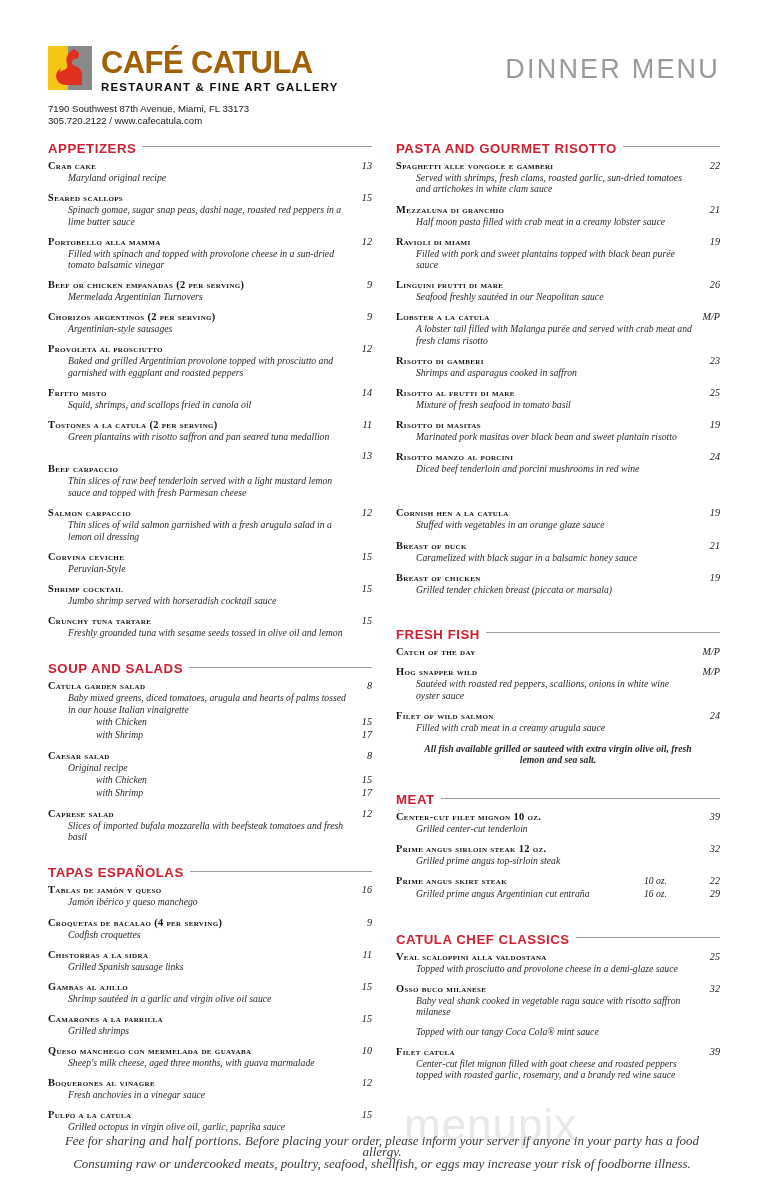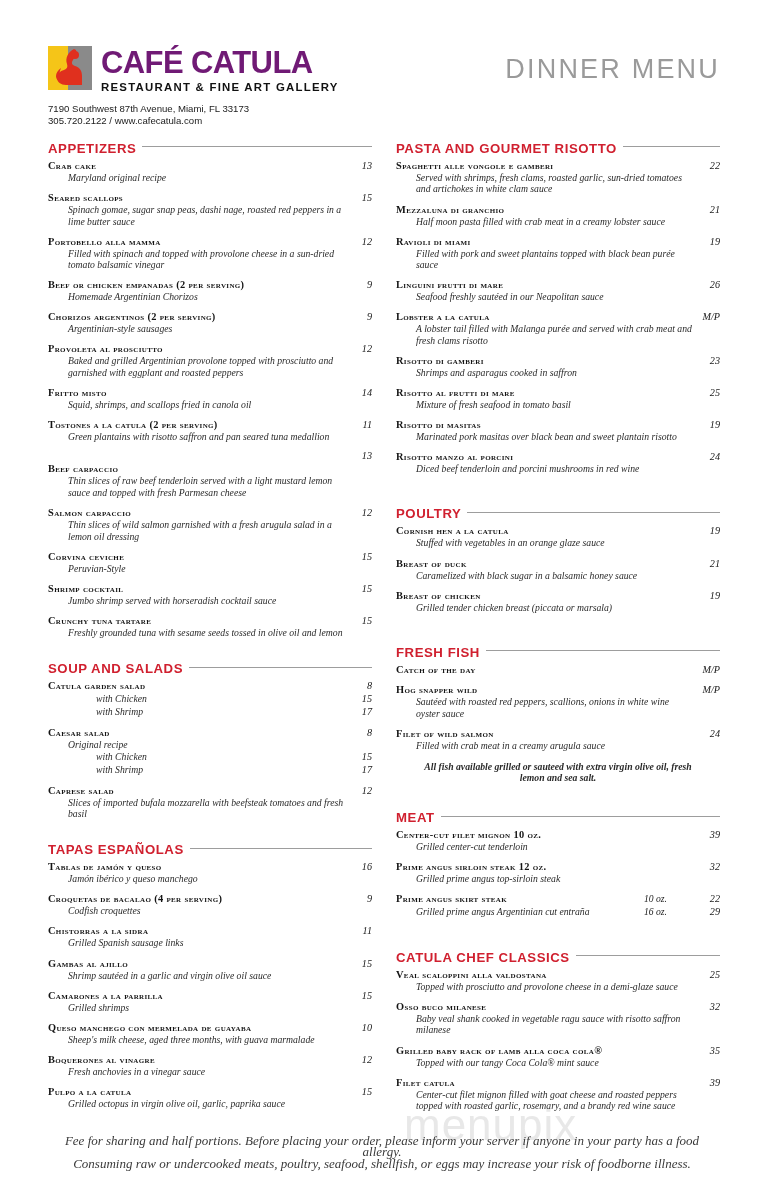--- a/index.html
+++ b/index.html
@@ -14,21 +14,21 @@
         padding:46px 48px 0 48px;}
 
   
   .masthead{display:flex; align-items:flex-start; justify-content:space-between;}
   .brand{display:flex; align-items:flex-start;}
   .logo-mark{width:44px; height:44px; position:relative; margin-right:9px; flex:none;
              background:linear-gradient(90deg,#f5c518 0%,#f5c518 46%,#8a8a8a 46%,#8a8a8a 100%);}
   .logo-mark svg{position:absolute; inset:0;}
   .brand-type{padding-top:1px;}
   .brand-name{font-family:"Liberation Sans", sans-serif; font-weight:bold;
-              font-size:31px; letter-spacing:-0.6px; line-height:32px; color:#701a75;}
+              font-size:31px; letter-spacing:-0.6px; line-height:32px; color:#a16207;}
   .brand-sub{font-family:"Liberation Sans", sans-serif; font-weight:bold;
              font-size:11.4px; letter-spacing:1.25px; line-height:14px; color:#111;
              margin-top:1px;}
   .dinner-title{font-family:"Liberation Sans", sans-serif; font-weight:normal;
                 font-size:27px; letter-spacing:2.2px; color:#9a9a9a; white-space:nowrap;
                 margin-top:8px;}
   .addr{font-family:"Liberation Sans", sans-serif; font-size:9.6px; line-height:12.4px;
         color:#1a1a1a; margin-top:9px;}
 
   
@@ -135,21 +135,21 @@
               <div class="item-name">Portobello alla mamma</div>
               <div class="price">12</div>
             </div>
             <div class="desc">Filled with spinach and topped with provolone cheese in a sun-dried tomato balsamic vinegar</div>
           </div>
           <div class="item">
             <div class="item-row">
               <div class="item-name">Beef or Chicken Empanadas (2 per serving)</div>
               <div class="price">9</div>
             </div>
-            <div class="desc">Homemade Argentinian Chorizos</div>
+            <div class="desc">Mermelada Argentinian Turnovers</div>
           </div>
           <div class="item">
             <div class="item-row">
               <div class="item-name">Chorizos Argentinos (2 per serving)</div>
               <div class="price">9</div>
             </div>
             <div class="desc">Argentinian-style sausages</div>
           </div>
           <div class="item">
             <div class="item-row">
@@ -215,20 +215,21 @@
         <div class="section">
           <div class="section-head">
             <div class="section-title">SOUP AND SALADS</div>
             <div class="section-rule"></div>
           </div>
           <div class="item">
             <div class="item-row">
               <div class="item-name">Catula Garden Salad</div>
               <div class="price">8</div>
             </div>
+            <div class="desc">Baby mixed greens, diced tomatoes, arugula and hearts of palms tossed in our house Italian vinaigrette</div>
             <div class="opt-row">
               <div class="opt-label">with Chicken</div>
               <div class="price">15</div>
             </div>
             <div class="opt-row">
               <div class="opt-label">with Shrimp</div>
               <div class="price">17</div>
             </div>
           </div>
           <div class="item">
@@ -383,24 +384,20 @@
           <div class="item">
             <div class="item-row">
               <div class="item-name">Risotto Manzo al Porcini</div>
               <div class="price">24</div>
             </div>
             <div class="desc">Diced beef tenderloin and porcini mushrooms in red wine</div>
           </div>
         </div>
         <div class="gap-lg"></div>
         <div class="section">
-          <div class="section-head">
-            <div class="section-title">POULTRY</div>
-            <div class="section-rule"></div>
-          </div>
           <div class="item">
             <div class="item-row">
               <div class="item-name">Cornish Hen a la Catula</div>
               <div class="price">19</div>
             </div>
             <div class="desc">Stuffed with vegetables in an orange glaze sauce</div>
           </div>
           <div class="item">
             <div class="item-row">
               <div class="item-name">Breast of Duck</div>
@@ -491,24 +488,20 @@
             <div class="desc">Topped with prosciutto and provolone cheese in a demi-glaze sauce</div>
           </div>
           <div class="item">
             <div class="item-row">
               <div class="item-name">Osso buco Milanese</div>
               <div class="price">32</div>
             </div>
             <div class="desc">Baby veal shank cooked in vegetable ragu sauce with risotto saffron milanese</div>
           </div>
           <div class="item">
-            <div class="item-row">
-              <div class="item-name">Grilled Baby Rack of Lamb alla Coca Cola®</div>
-              <div class="price">35</div>
-            </div>
             <div class="desc">Topped with our tangy Coca Cola® mint sauce</div>
           </div>
           <div class="item">
             <div class="item-row">
               <div class="item-name">Filet Catula</div>
               <div class="price">39</div>
             </div>
             <div class="desc">Center-cut filet mignon filled with goat cheese and roasted peppers topped with roasted garlic, rosemary, and a brandy red wine sauce</div>
           </div>
         </div>

